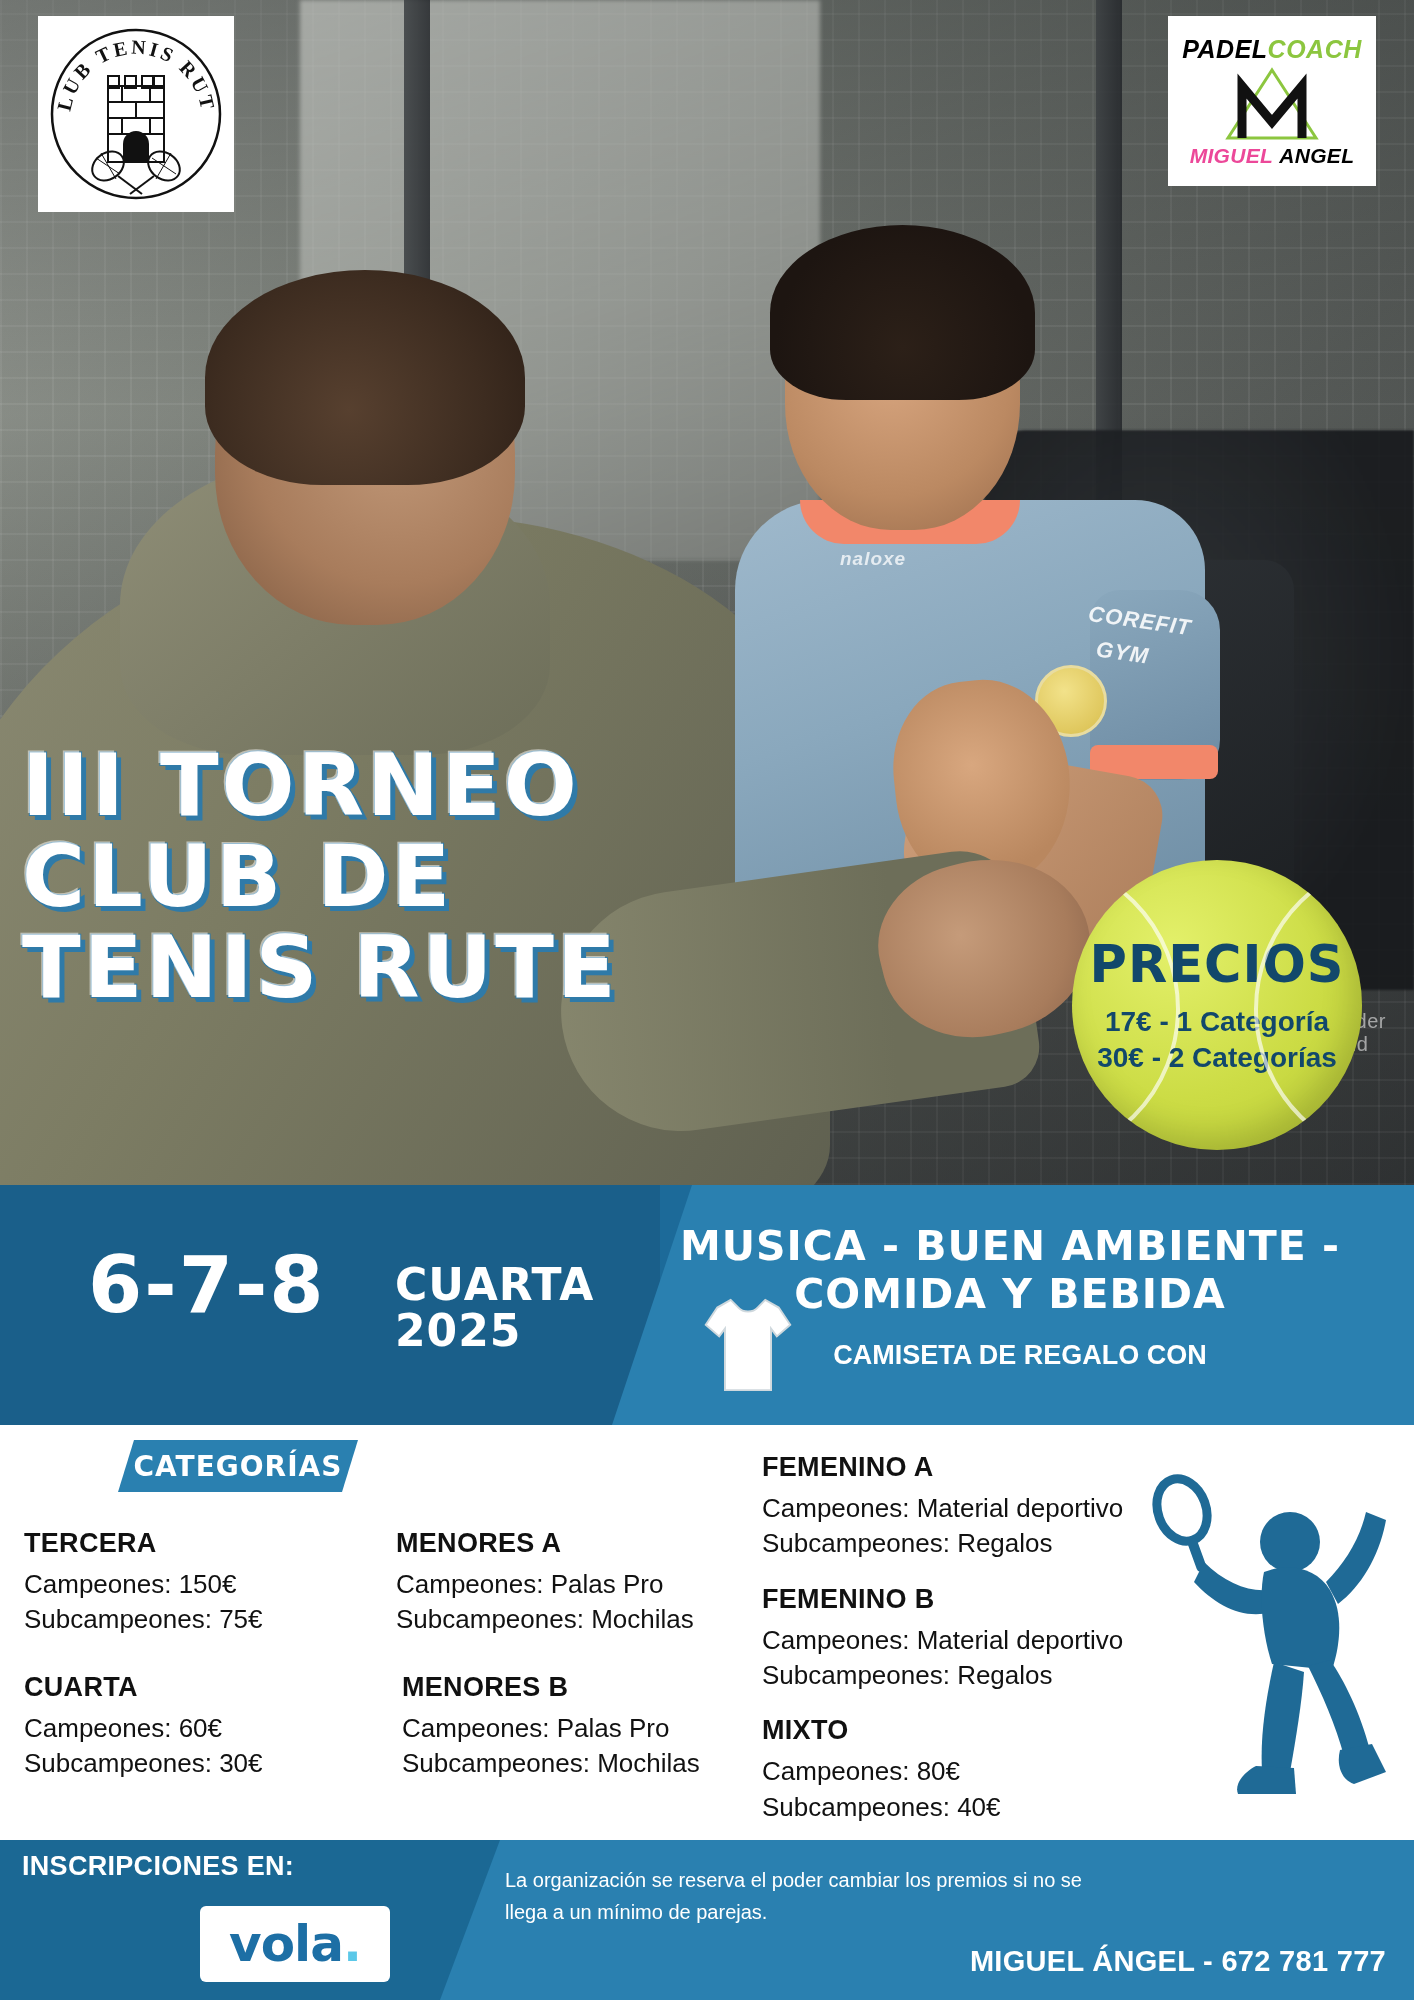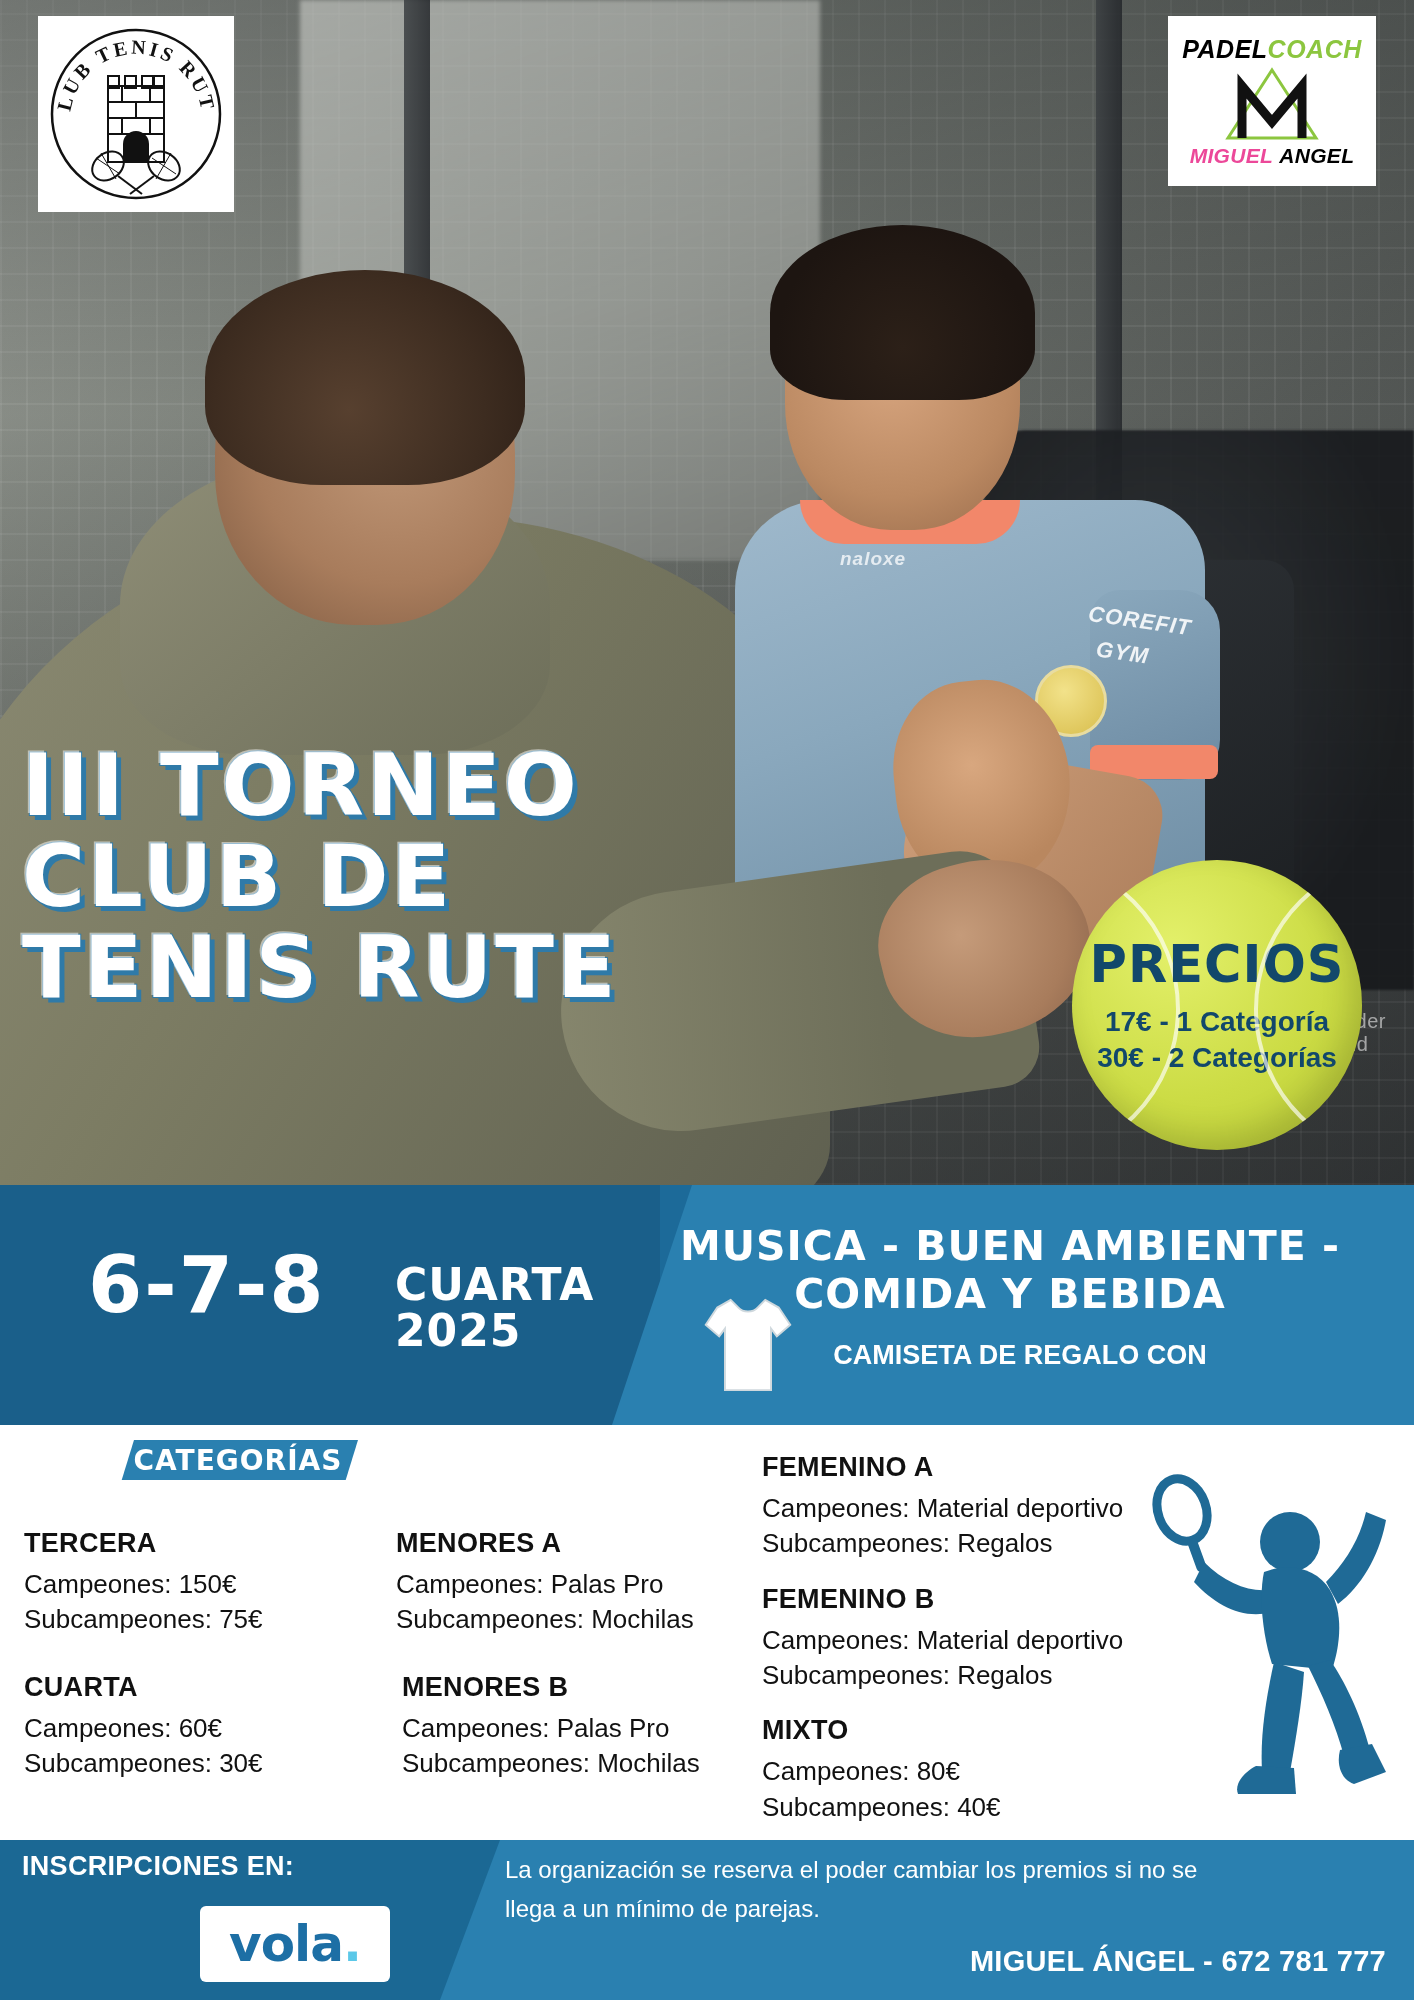--- a/index.html
+++ b/index.html
@@ -359,21 +359,21 @@
   .tshirt {
     position: absolute;
     left: 700px; top: 1290px;
     width: 96px; height: 110px;
   }
 
   
   .cat-banner {
     position: absolute;
     left: 118px; top: 1440px;
-    width: 240px; height: 40px;
+    width: 240px; height: 52px;
     background: #2a80b0;
     clip-path: polygon(16px 0, 240px 0, 224px 52px, 0 52px);
     display: flex; align-items: center; justify-content: center;
   }
   .cat-banner span {
     color: #fff;
     font-family: "DejaVu Sans", sans-serif;
     font-weight: bold;
     font-size: 28px;
     letter-spacing: 1px;
@@ -442,21 +442,21 @@
     font-size: 50px;
     color: #1d6fa5;
     letter-spacing: -1px;
   }
   .vola .dot { color: #5bc8e8; }
   .disclaimer {
     position: absolute;
     left: 505px; bottom: 72px;
     width: 740px;
     color: #fff;
-    font-size: 24px;
+    font-size: 20px;
     line-height: 1.6;
   }
   .contact {
     position: absolute;
     right: 28px; bottom: 22px;
     color: #fff;
     font-weight: bold;
     font-size: 29px;
     letter-spacing: .3px;
   }

